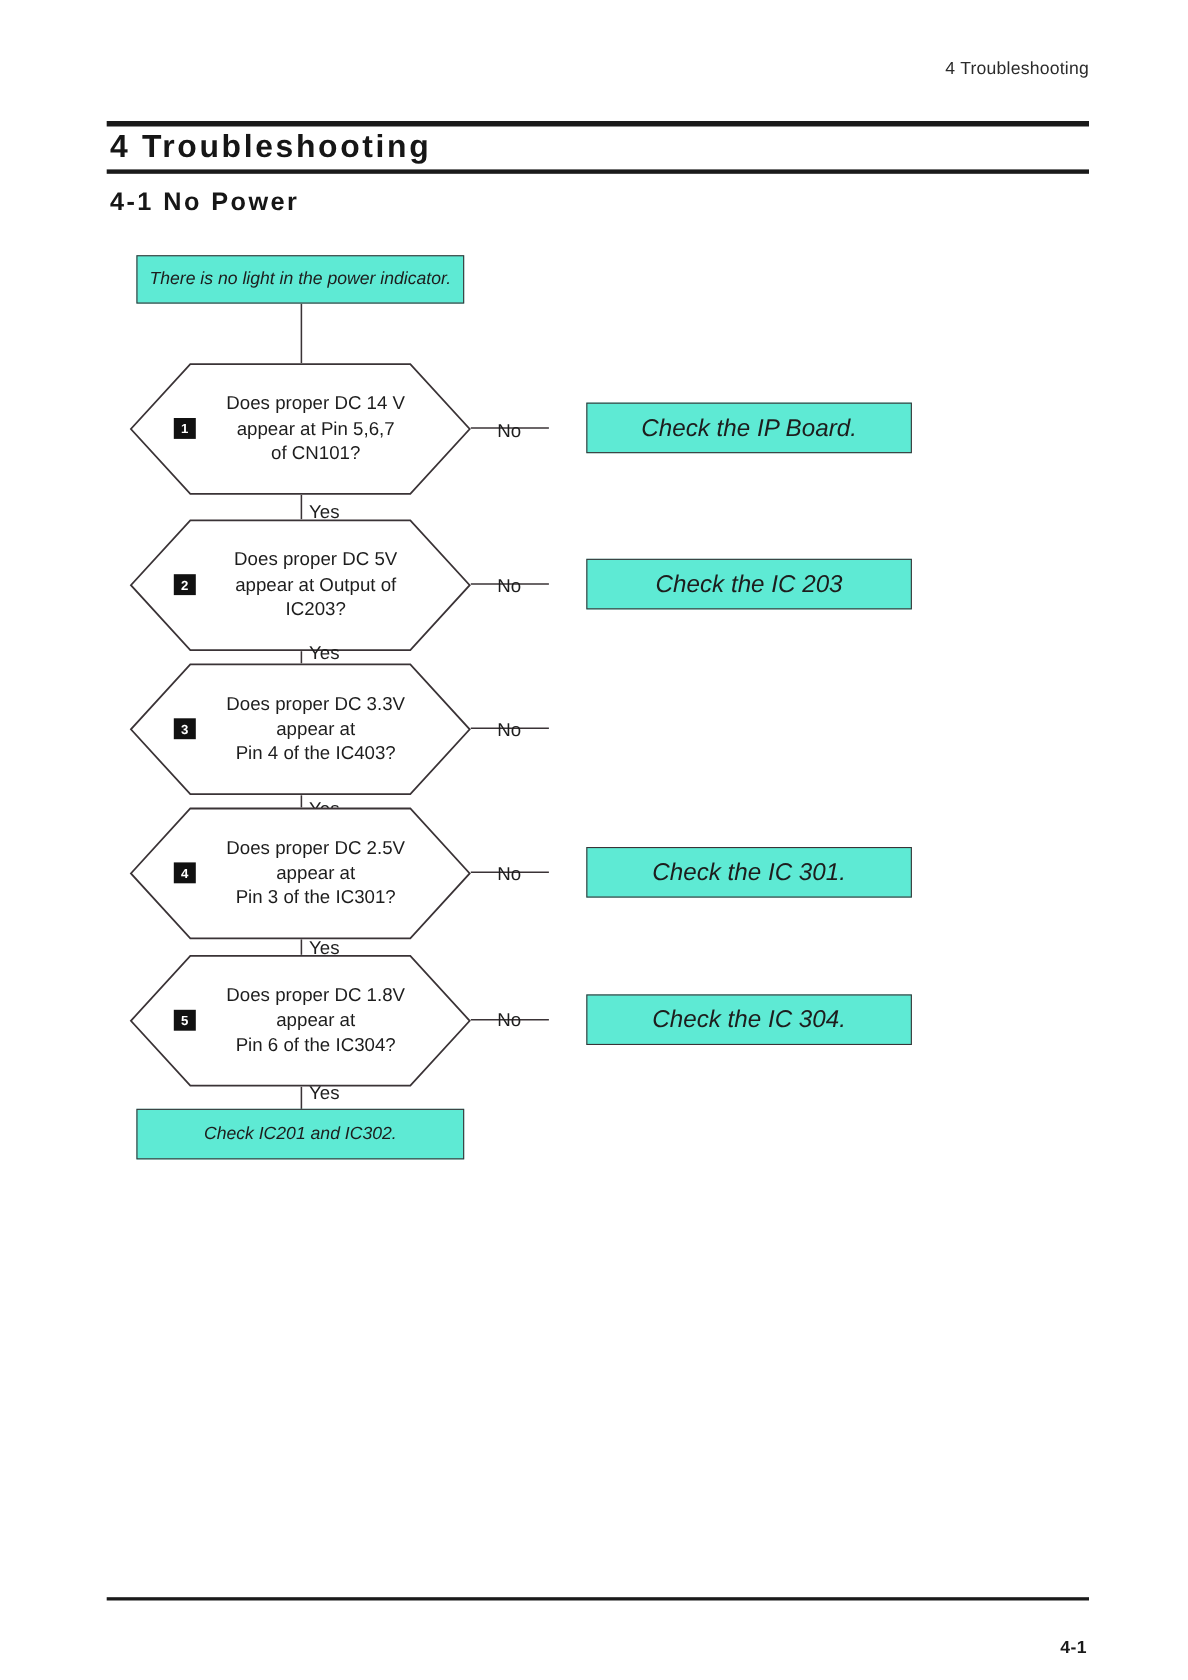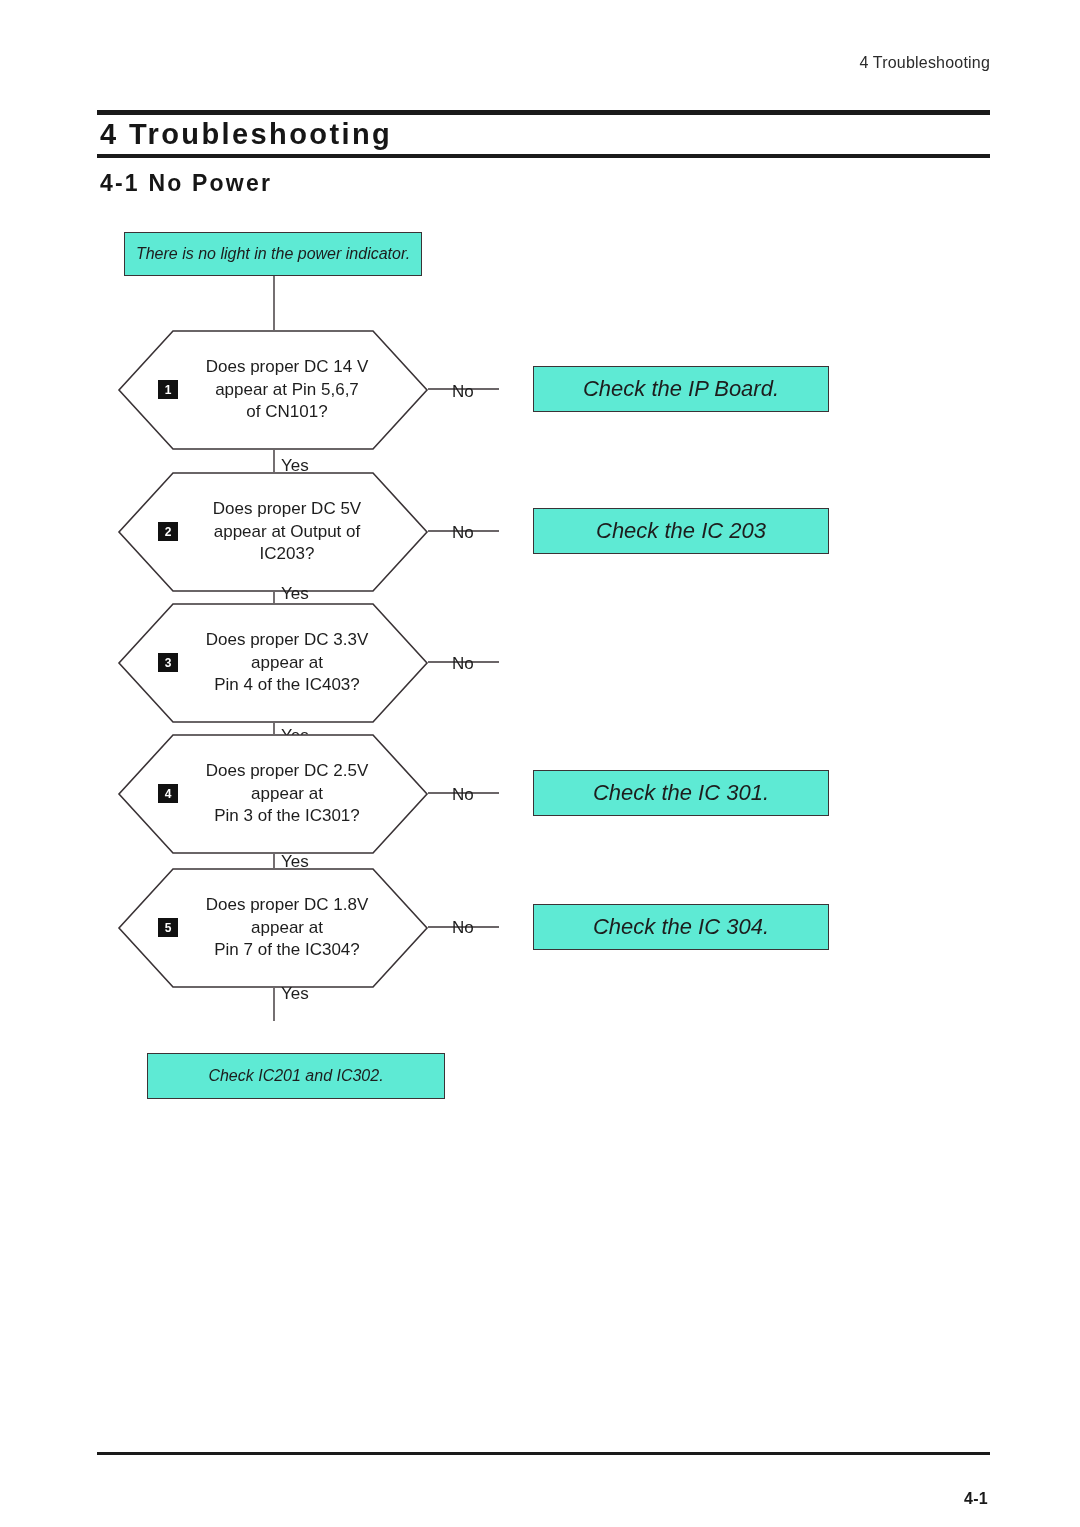--- a/index.html
+++ b/index.html
@@ -91,21 +91,21 @@
     display: flex;
     align-items: center;
     justify-content: center;
     text-align: center;
     font-size: 16.5px;
     color: #1d1d1d;
     line-height: 1.25;
     font-style: italic;
   }
   .box-start   { left: 124px; top: 232px; width: 298px; height: 44px; font-size: 16px; }
-  .box-end     { left: 124px; top: 1053px; width: 298px; height: 46px; font-size: 16px; margin-left: 23px; }
+  .box-end     { left: 124px; top: 1008px; width: 298px; height: 46px; font-size: 16px; }
 
   .box-action  { width: 296px; height: 46px; left: 499px; font-size: 22px; margin-left: 34px; }
   .box-a1 { top: 366px; }
   .box-a2 { top: 508px; }
   .box-a3 { top: 639px; }
   .box-a4 { top: 770px; }
   .box-a5 { top: 904px; }
 
   
   .hex-wrap {
@@ -301,21 +301,21 @@
   <div class="edge-label lbl-yes yes4">Yes</div>
 
   <div class="hex-wrap hex5">
     <svg class="hex-shape" viewBox="0 0 310 120" preserveAspectRatio="none">
       <polygon points="55,1 255,1 309,60 255,119 55,119 1,60" fill="#ffffff" stroke="#3a3336" stroke-width="1.6"></polygon>
     </svg>
     <div class="hex-text">
       <span>
         <span>Does proper DC 1.8V</span><br>
         <span>appear at</span><br>
-        <span>Pin 7 of the IC304?</span>
+        <span>Pin 6 of the IC304?</span>
       </span>
     </div>
     <div class="hex-badge">5</div>
   </div>
   <div class="edge-label lbl-no no5">No</div>
   <div class="node-box box-action box-a5">Check the IC 304.</div>
   <div class="edge-label lbl-yes yes5">Yes</div>
 
   <div class="node-box box-end">Check IC201 and IC302.</div>
 

